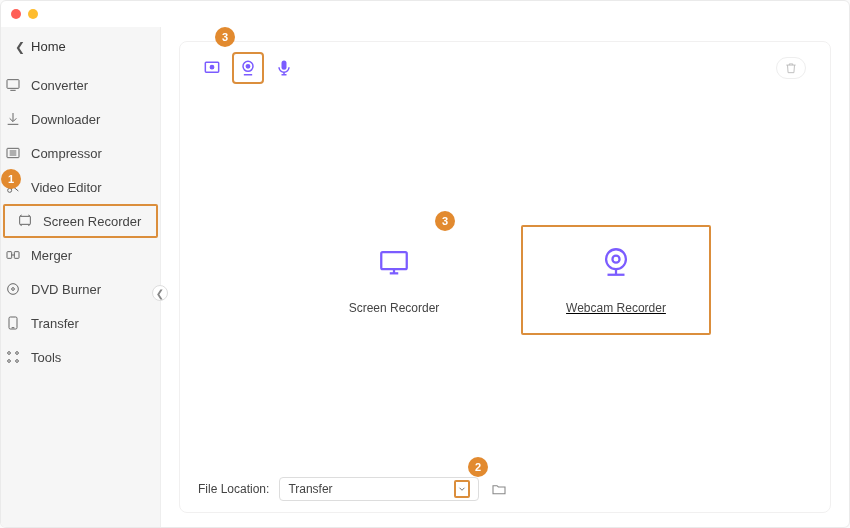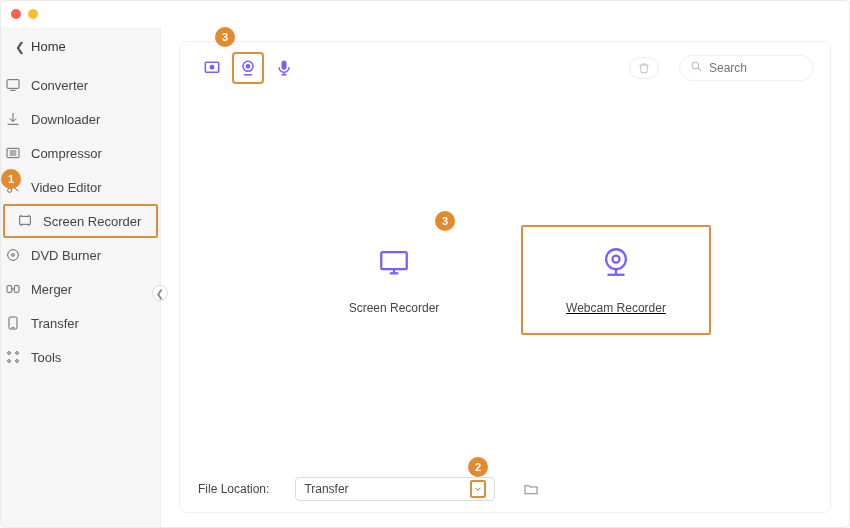--- a/index.html
+++ b/index.html
@@ -31,21 +31,21 @@
   .trash-btn { width: 30px; height: 22px; border: 1px solid #eee; border-radius: 11px; display: flex; align-items: center; justify-content: center; cursor: pointer; margin-right: 8px; }
   .trash-btn svg { width: 14px; height: 14px; stroke: #bbb; fill: none; stroke-width: 1.6; }
   .search { height: 26px; border: 1px solid #eee; border-radius: 13px; display: flex; align-items: center; gap: 6px; padding: 0 10px; min-width: 135px; }
   .search svg { width: 13px; height: 13px; stroke: #bbb; fill: none; stroke-width: 2; }
   .search input { border: none; outline: none; font-size: 12px; color: #888; background: transparent; width: 90px; }
   .cards { flex: 1; display: flex; align-items: center; justify-content: center; gap: 32px; }
   .card { width: 190px; height: 110px; display: flex; flex-direction: column; align-items: center; justify-content: center; gap: 18px; cursor: pointer; position: relative; }
   .card.sel { border: 2px solid #db8e3c; border-radius: 2px; text-decoration: underline; }
   .card-icon svg { width: 34px; height: 34px; stroke: #7b5cff; fill: none; stroke-width: 1.6; }
   .card-label { font-size: 12px; color: #444; }
-  .footer { height: 46px; display: flex; align-items: center; padding: 0 18px; gap: 26px; }
+  .footer { height: 46px; display: flex; align-items: center; padding: 0 18px; gap: 10px; }
   .footer-label { font-size: 12px; color: #444; }
   .select-wrap { position: relative; display: flex; align-items: center; }
   .select { width: 200px; height: 24px; border: 1px solid #ddd; border-radius: 4px; font-size: 12px; color: #444; padding: 0 8px; display: flex; align-items: center; justify-content: space-between; cursor: pointer; }
   .select .caret-box { width: 16px; height: 18px; border: 2px solid #db8e3c; border-radius: 2px; display: flex; align-items: center; justify-content: center; position: relative; }
   .select .caret-box svg { width: 10px; height: 10px; stroke: #555; fill: #555; }
   .folder-btn { width: 20px; height: 20px; display: flex; align-items: center; justify-content: center; cursor: pointer; }
   .folder-btn svg { width: 16px; height: 16px; stroke: #888; fill: none; stroke-width: 1.6; }
   .callout { position: absolute; width: 20px; height: 20px; border-radius: 50%; background: #e28a2f; color: #fff; font-size: 11px; font-weight: 600; display: flex; align-items: center; justify-content: center; z-index: 5; }
   .callout.c1 { left: 0px; top: 168px; }
   .callout.c2 { left: 467px; top: 456px; }
@@ -127,36 +127,36 @@
                 <rect x="4" y="5" width="16" height="12" rx="1"></rect>
                 <path d="M4 5l3-2M20 5l-3-2M4 17l3 2M20 17l-3 2"></path>
               </svg>
           </span>
           <span>Screen Recorder</span>
         </div>
 
         <div class="nav-item">
           <span class="nav-icon">
             <svg viewBox="0 0 24 24">
-                <circle cx="12" cy="12" r="8"></circle>
-                <circle cx="12" cy="12" r="2"></circle>
-              </svg>
-          </span>
-          <span>DVD Burner</span>
-        </div>
-
-        <div class="nav-item">
-          <span class="nav-icon">
-            <svg viewBox="0 0 24 24">
                 <rect x="3" y="7" width="7" height="10" rx="1"></rect>
                 <rect x="14" y="7" width="7" height="10" rx="1"></rect>
                 <path d="M10 12h4"></path>
               </svg>
           </span>
           <span>Merger</span>
+        </div>
+
+        <div class="nav-item">
+          <span class="nav-icon">
+            <svg viewBox="0 0 24 24">
+                <circle cx="12" cy="12" r="8"></circle>
+                <circle cx="12" cy="12" r="2"></circle>
+              </svg>
+          </span>
+          <span>DVD Burner</span>
         </div>
 
         <div class="nav-item">
           <span class="nav-icon">
             <svg viewBox="0 0 24 24">
                 <rect x="6" y="3" width="12" height="18" rx="2"></rect>
                 <path d="M10 19h4"></path>
               </svg>
           </span>
           <span>Transfer</span>
@@ -204,29 +204,20 @@
                 </svg>
             </div>
           </div>
           <div class="toolbar-spacer"></div>
           <div class="trash-btn">
             <svg viewBox="0 0 24 24">
                 <path d="M4 7h16"></path>
                 <path d="M9 7V5h6v2"></path>
                 <path d="M6 7l1 13h10l1-13"></path>
               </svg>
-          </div>
-          <div class="search">
-            <span>
-              <svg viewBox="0 0 24 24">
-                  <circle cx="10" cy="10" r="6"></circle>
-                  <path d="M20 20l-5-5"></path>
-                </svg>
-            </span>
-            <input type="text" placeholder="Search" style="">
           </div>
         </div>
 
         <div class="cards">
           <div class="card">
             <span class="card-icon">
               <svg viewBox="0 0 24 24">
                   <rect x="3" y="5" width="18" height="12" rx="1"></rect>
                   <path d="M9 20h6"></path>
                   <path d="M12 17v3"></path>

